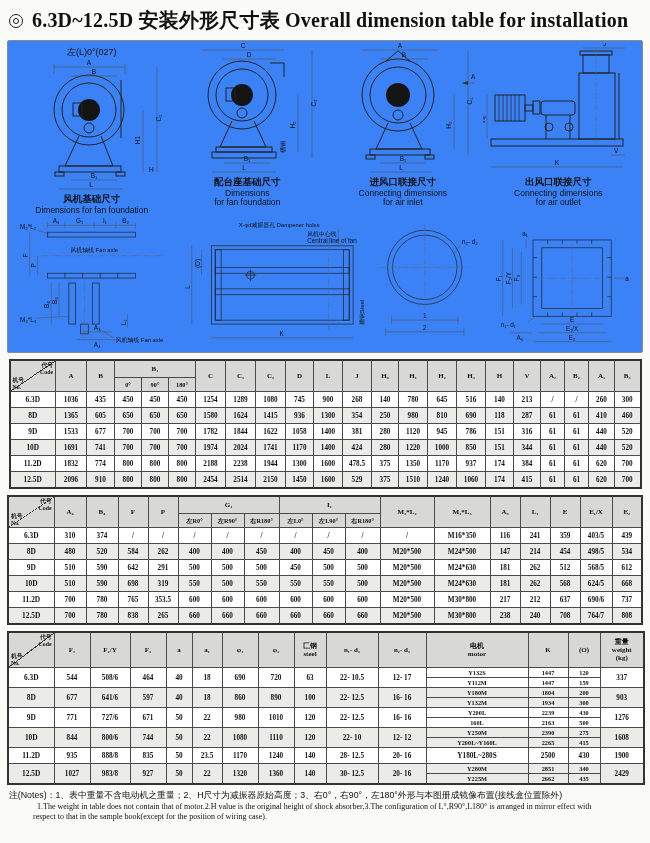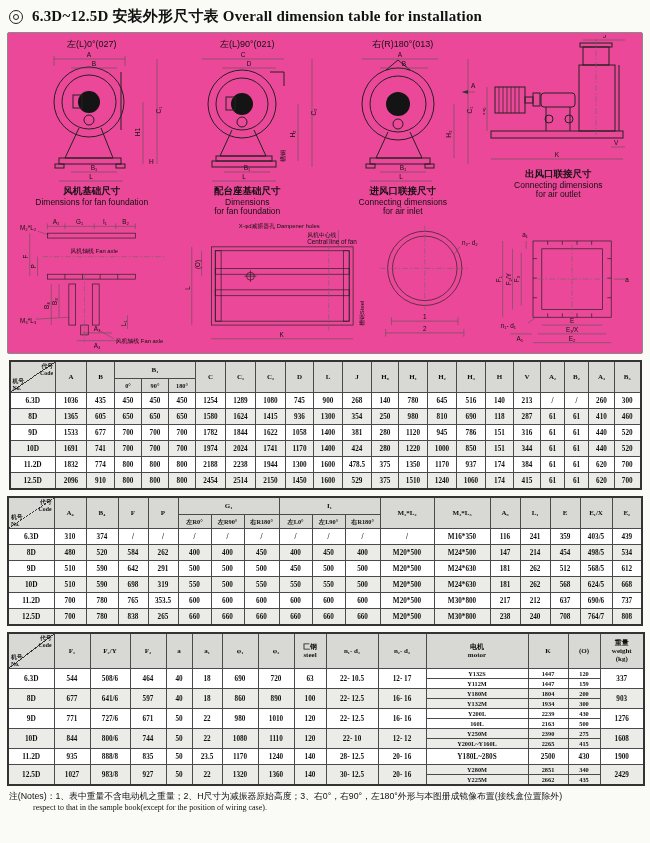--- a/index.html
+++ b/index.html
@@ -3,23 +3,23 @@
 <meta charset="utf-8">
 <style>
   html,body{margin:0;padding:0;}
   body{width:650px;height:843px;background:#fafaf7;color:#111;
        font-family:"Liberation Serif",serif;overflow:hidden;}
   .page{padding:4px 7px;}
   header{display:flex;align-items:center;gap:9px;padding:3px 2px 6px;}
   .bullseye{width:12px;height:12px;border:1.6px solid #222;border-radius:50%;
             display:inline-flex;align-items:center;justify-content:center;flex:0 0 auto;}
   .bullseye::after{content:"";width:4px;height:4px;border:1.2px solid #222;border-radius:50%;}
-  h1{font-size:15px;margin:0;font-weight:bold;letter-spacing:.2px;}
-
-  .dbox{border:1.5px solid #8a8a8a;border-radius:2px;background:#ec4899;padding:2px 6px 3px;}
+  h1{font-size:20px;margin:0;font-weight:bold;letter-spacing:.2px;}
+
+  .dbox{border:1.5px solid #8a8a8a;border-radius:2px;background:#3b82f6;padding:2px 6px 3px;}
   .vrow{display:flex;justify-content:space-around;}
   .vcol{width:156px;text-align:center;}
   .vlabel{font:9px "Liberation Sans",sans-serif;padding:3px 0 1px;}
   .cap-zh{font:bold 9.5px "Liberation Sans",sans-serif;margin-top:1px;}
   .cap-en{font:8.5px "Liberation Sans",sans-serif;line-height:9px;}
   .mrow{display:flex;justify-content:space-between;align-items:flex-start;padding:2px 4px 0;}
   svg{display:block;margin:0 auto;}
   .s{fill:none;stroke:#222;stroke-width:1;}
   .s2{fill:none;stroke:#222;stroke-width:.7;}
   .sf{fill:#141414;stroke:none;}
@@ -97,21 +97,20 @@
           <text x="123" y="80" transform="rotate(-90 123 80)" text-anchor="middle">H1</text>
           <text x="132" y="112">H</text>
           <text x="77" y="118" text-anchor="middle">B₁</text>
           <text x="74" y="127" text-anchor="middle">L</text>
         </svg>
         <div class="cap-zh">风机基础尺寸</div>
         <div class="cap-en">Dimensions for fan foundation</div>
       </div>
 
       <div class="vcol">
-        <div class="vlabel">左(L)90°(021)</div>
         <svg width="150" height="132" viewBox="0 0 150 132">
           <g class="s">
             <circle cx="70" cy="52" r="34"></circle>
               <circle cx="70" cy="52" r="26"></circle>
             <circle cx="70" cy="52" r="11" class="sf"></circle>
             <rect x="54" y="45" width="9" height="13"></rect>
             <path d="M98 20 h14 v14"></path>
             <path d="M60 78 L48 104 H94 L82 78"></path>
             <circle cx="70" cy="70" r="5"></circle>
             <rect x="44" y="104" width="56" height="5"></rect>
@@ -132,21 +131,20 @@
           <text x="113" y="104" transform="rotate(-90 113 104)" text-anchor="middle" class="zh">槽钢</text>
           <text x="75" y="118" text-anchor="middle">B₁</text>
           <text x="72" y="127" text-anchor="middle">L</text>
         </svg>
         <div class="cap-zh">配台座基础尺寸</div>
         <div class="cap-en">Dimensions</div>
         <div class="cap-en">for fan foundation</div>
       </div>
 
       <div class="vcol">
-        <div class="vlabel">右(R)180°(013)</div>
         <svg width="150" height="132" viewBox="0 0 150 132">
           <g class="s">
             <circle cx="70" cy="52" r="36"></circle>
               <circle cx="70" cy="52" r="28"></circle>
             <circle cx="70" cy="52" r="12" class="sf"></circle>
             <path d="M58 18 L70 8 L82 18"></path>
             <path d="M60 80 L48 106 H94 L82 80"></path>
             <circle cx="70" cy="72" r="5"></circle>
             <rect x="42" y="106" width="60" height="6"></rect>
             <rect x="38" y="112" width="9" height="4"></rect>
@@ -938,16 +936,17 @@
             <div>340</div>
             <div>435</div>
           </td>
           <td>2429</td>
         </tr>
       </tbody>
   </table>
 
   <div class="notes">
     <div class="note-zh">注(Notes)：1、表中重量不含电动机之重量；2、H尺寸为减振器原始高度；3、右0°，右90°，左180°外形与本图册成镜像布置(接线盒位置除外)</div>
+    <div class="note-en">1.The weight in table does not contain that of motor.2.H value is the original height of shock absorber,3.The configuration of L°,R90°,L180° is arranged in mirror effect with</div>
     <div class="note-en note-en2">respect to that in the sample book(except for the position of wiring case).</div>
   </div>
 
 </div>
 
 </body></html>

